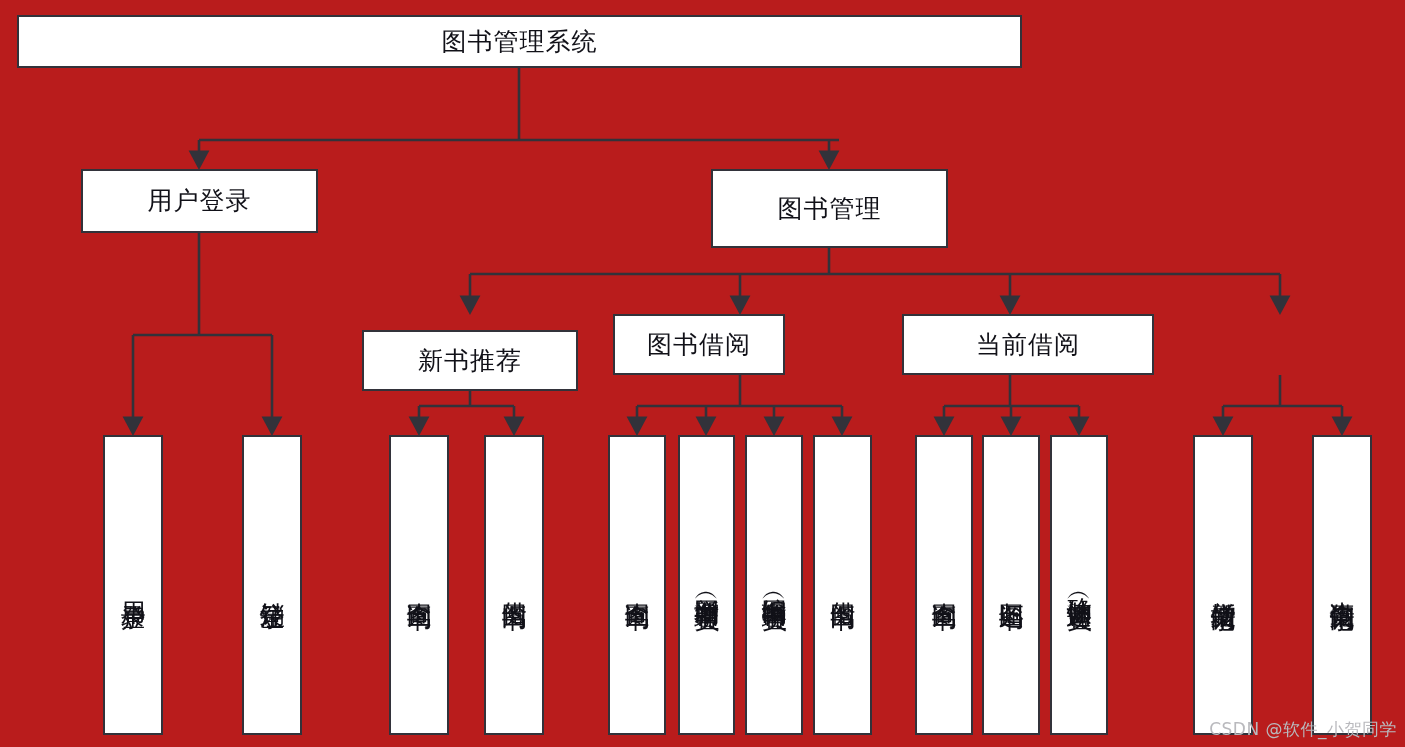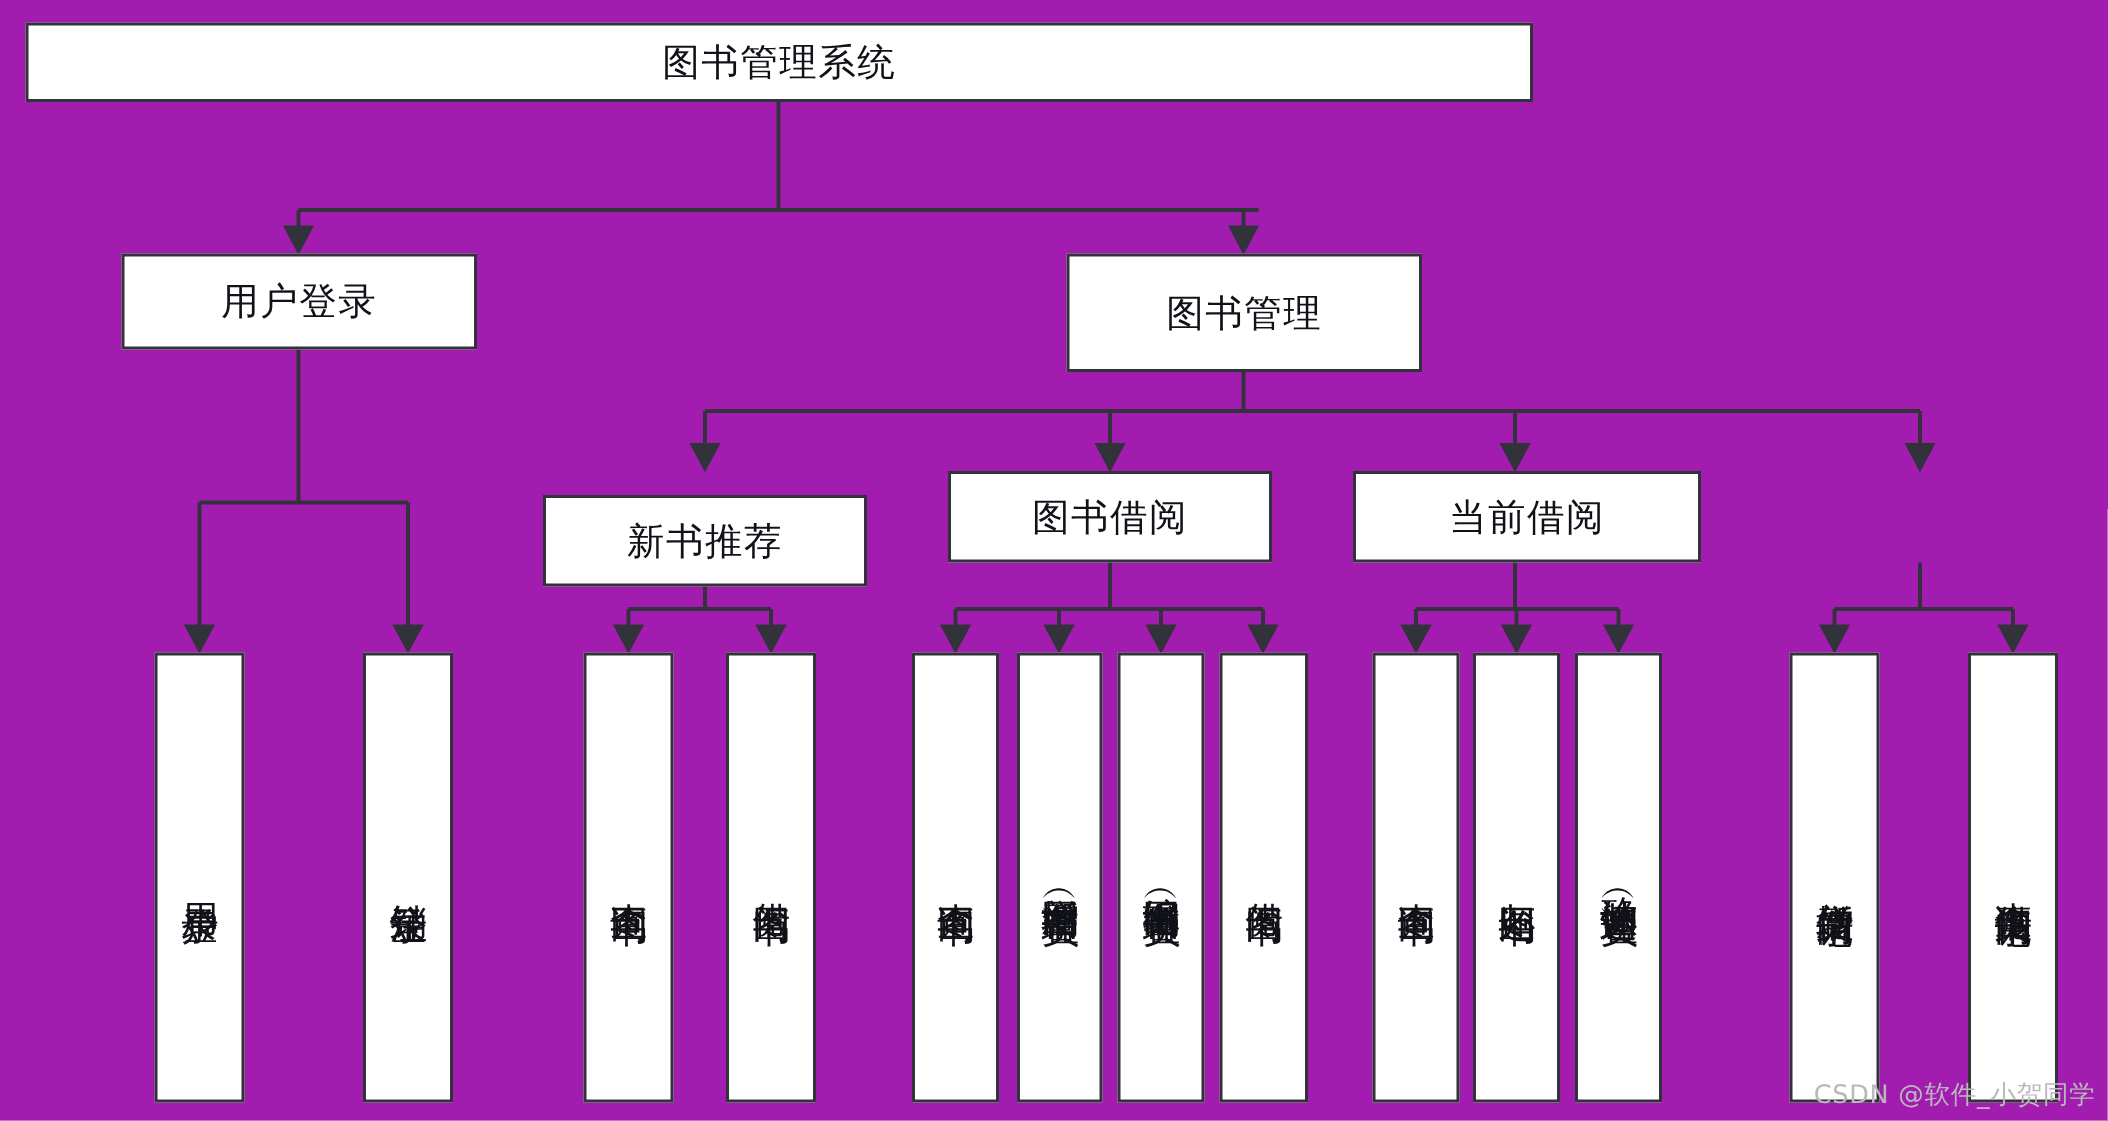--- a/index.html
+++ b/index.html
@@ -10,21 +10,21 @@
   body {
     width: 1405px;
     height: 747px;
     font-family: "DejaVu Sans", "Liberation Sans", sans-serif;
     overflow: hidden;
   }
   #diagram-root {
     position: relative;
     width: 1405px;
     height: 747px;
-    background: #a21caf;
+    background: #b91c1c;
   }
   svg.edges {
     position: absolute;
     left: 0;
     top: 0;
     width: 1405px;
     height: 747px;
     pointer-events: none;
   }
   .node {
@@ -120,22 +120,22 @@
       <path d="M1342,406 L1342,426" marker-end="url(#arrowhead)"></path>
     </g>
   </svg>
 
   <div class="node horiz" style="left: 17px; top: 15px; width: 1005px; height: 53px;">图书管理系统</div>
 
   <div class="node horiz" style="left: 81px; top: 169px; width: 237px; height: 64px;">用户登录</div>
   <div class="node horiz" style="left: 711px; top: 169px; width: 237px; height: 79px;">图书管理</div>
 
   <div class="node horiz" style="left: 362px; top: 314px; width: 216px; height: 61px; margin-top: 16px;">新书推荐</div>
-  <div class="node horiz" style="left: 632px; top: 314px; width: 216px; height: 61px;">图书借阅</div>
-  <div class="node horiz" style="left: 902px; top: 314px; width: 232px; height: 61px;">当前借阅</div>
+  <div class="node horiz" style="left: 613px; top: 314px; width: 172px; height: 61px;">图书借阅</div>
+  <div class="node horiz" style="left: 902px; top: 314px; width: 252px; height: 61px;">当前借阅</div>
 
   <div class="node vert" style="left: 103px; top: 435px; width: 60px; height: 300px;">用户登录</div>
   <div class="node vert" style="left: 242px; top: 435px; width: 60px; height: 300px;">注销登录</div>
   <div class="node vert" style="left: 389px; top: 435px; width: 60px; height: 300px;">查询图书</div>
   <div class="node vert" style="left: 484px; top: 435px; width: 60px; height: 300px;">借阅图书</div>
   <div class="node vert" style="left: 608px; top: 435px; width: 58px; height: 300px;">查询图书</div>
   <div class="node vert" style="left: 678px; top: 435px; width: 57px; height: 300px;">新增图书（管理员）</div>
   <div class="node vert" style="left: 745px; top: 435px; width: 58px; height: 300px;">编辑图书（管理员）</div>
   <div class="node vert" style="left: 813px; top: 435px; width: 59px; height: 300px;">借阅图书</div>
   <div class="node vert" style="left: 915px; top: 435px; width: 58px; height: 300px;">查询图书</div>

